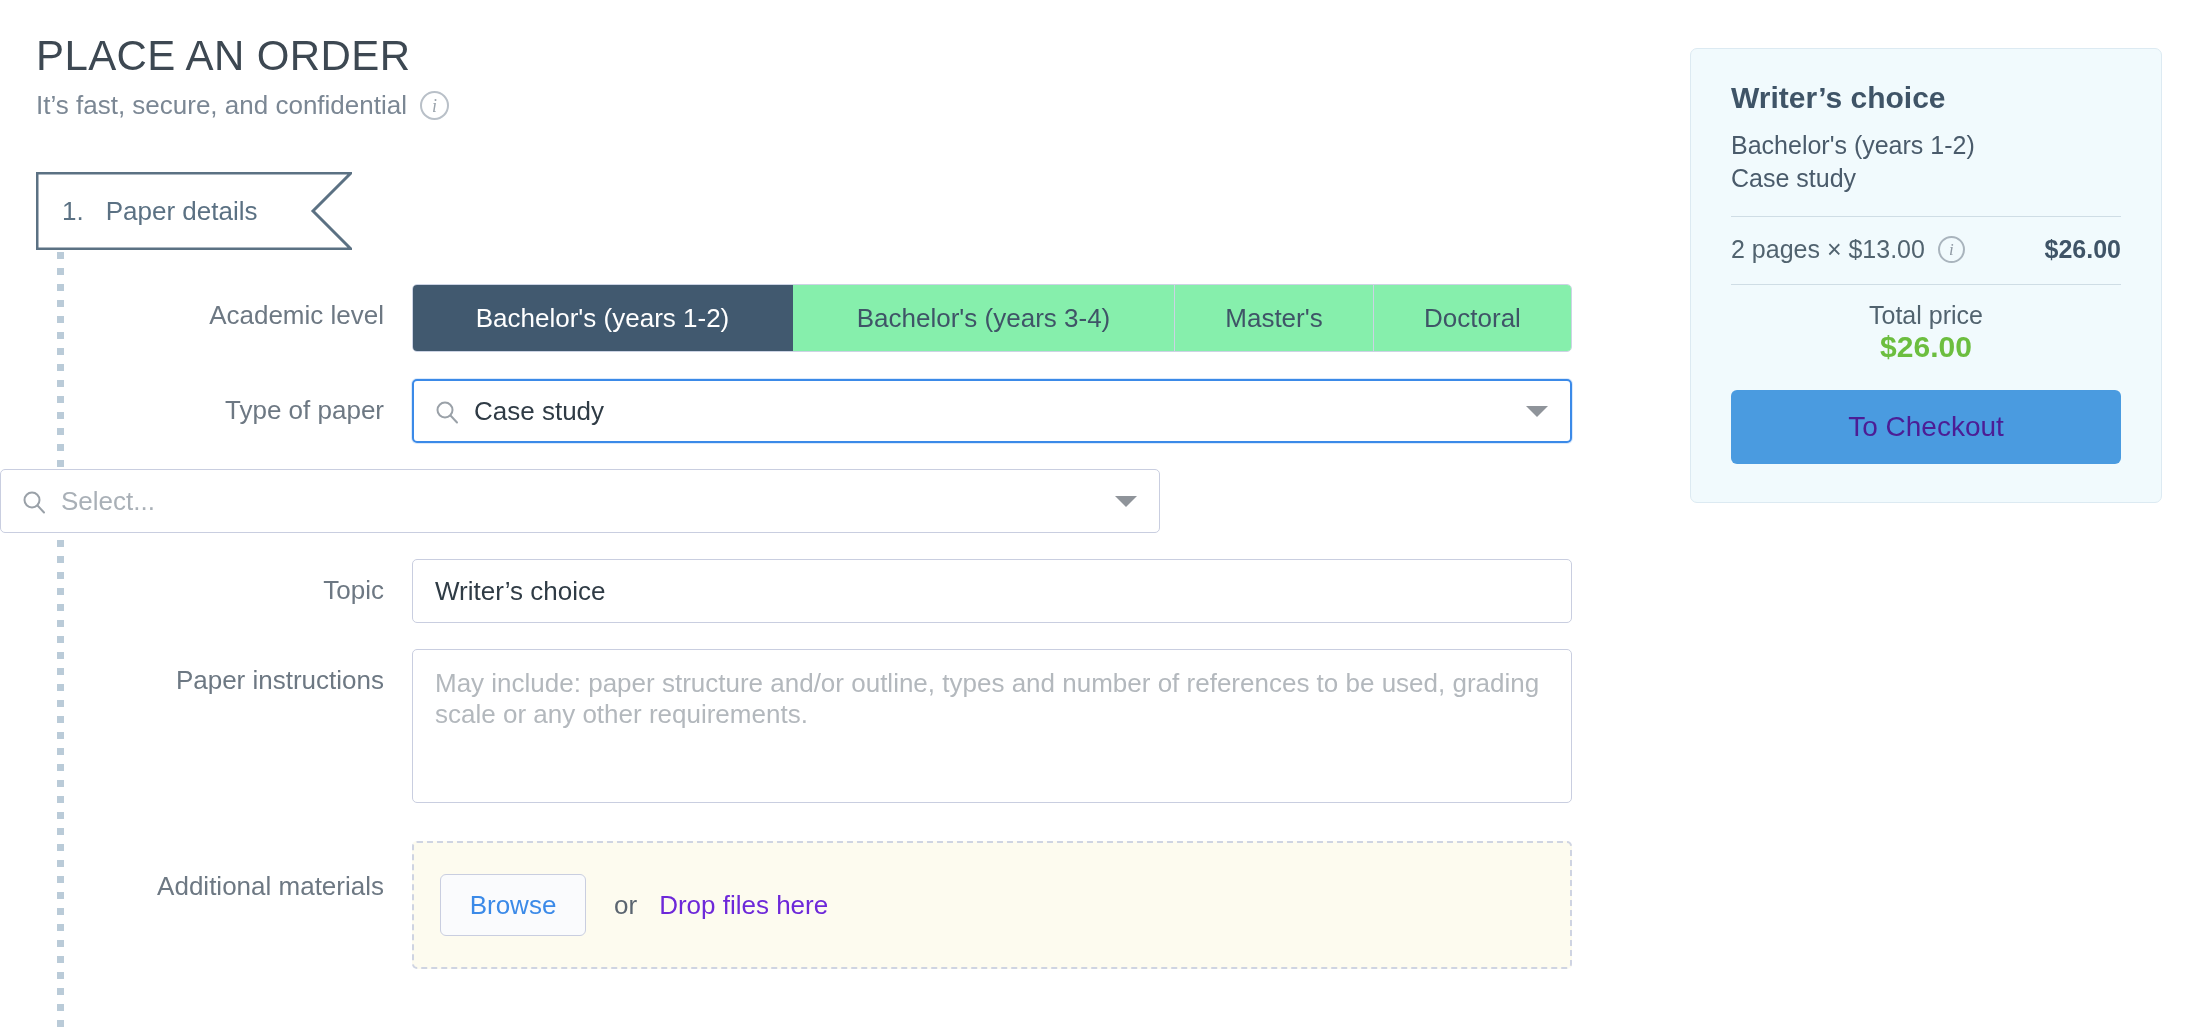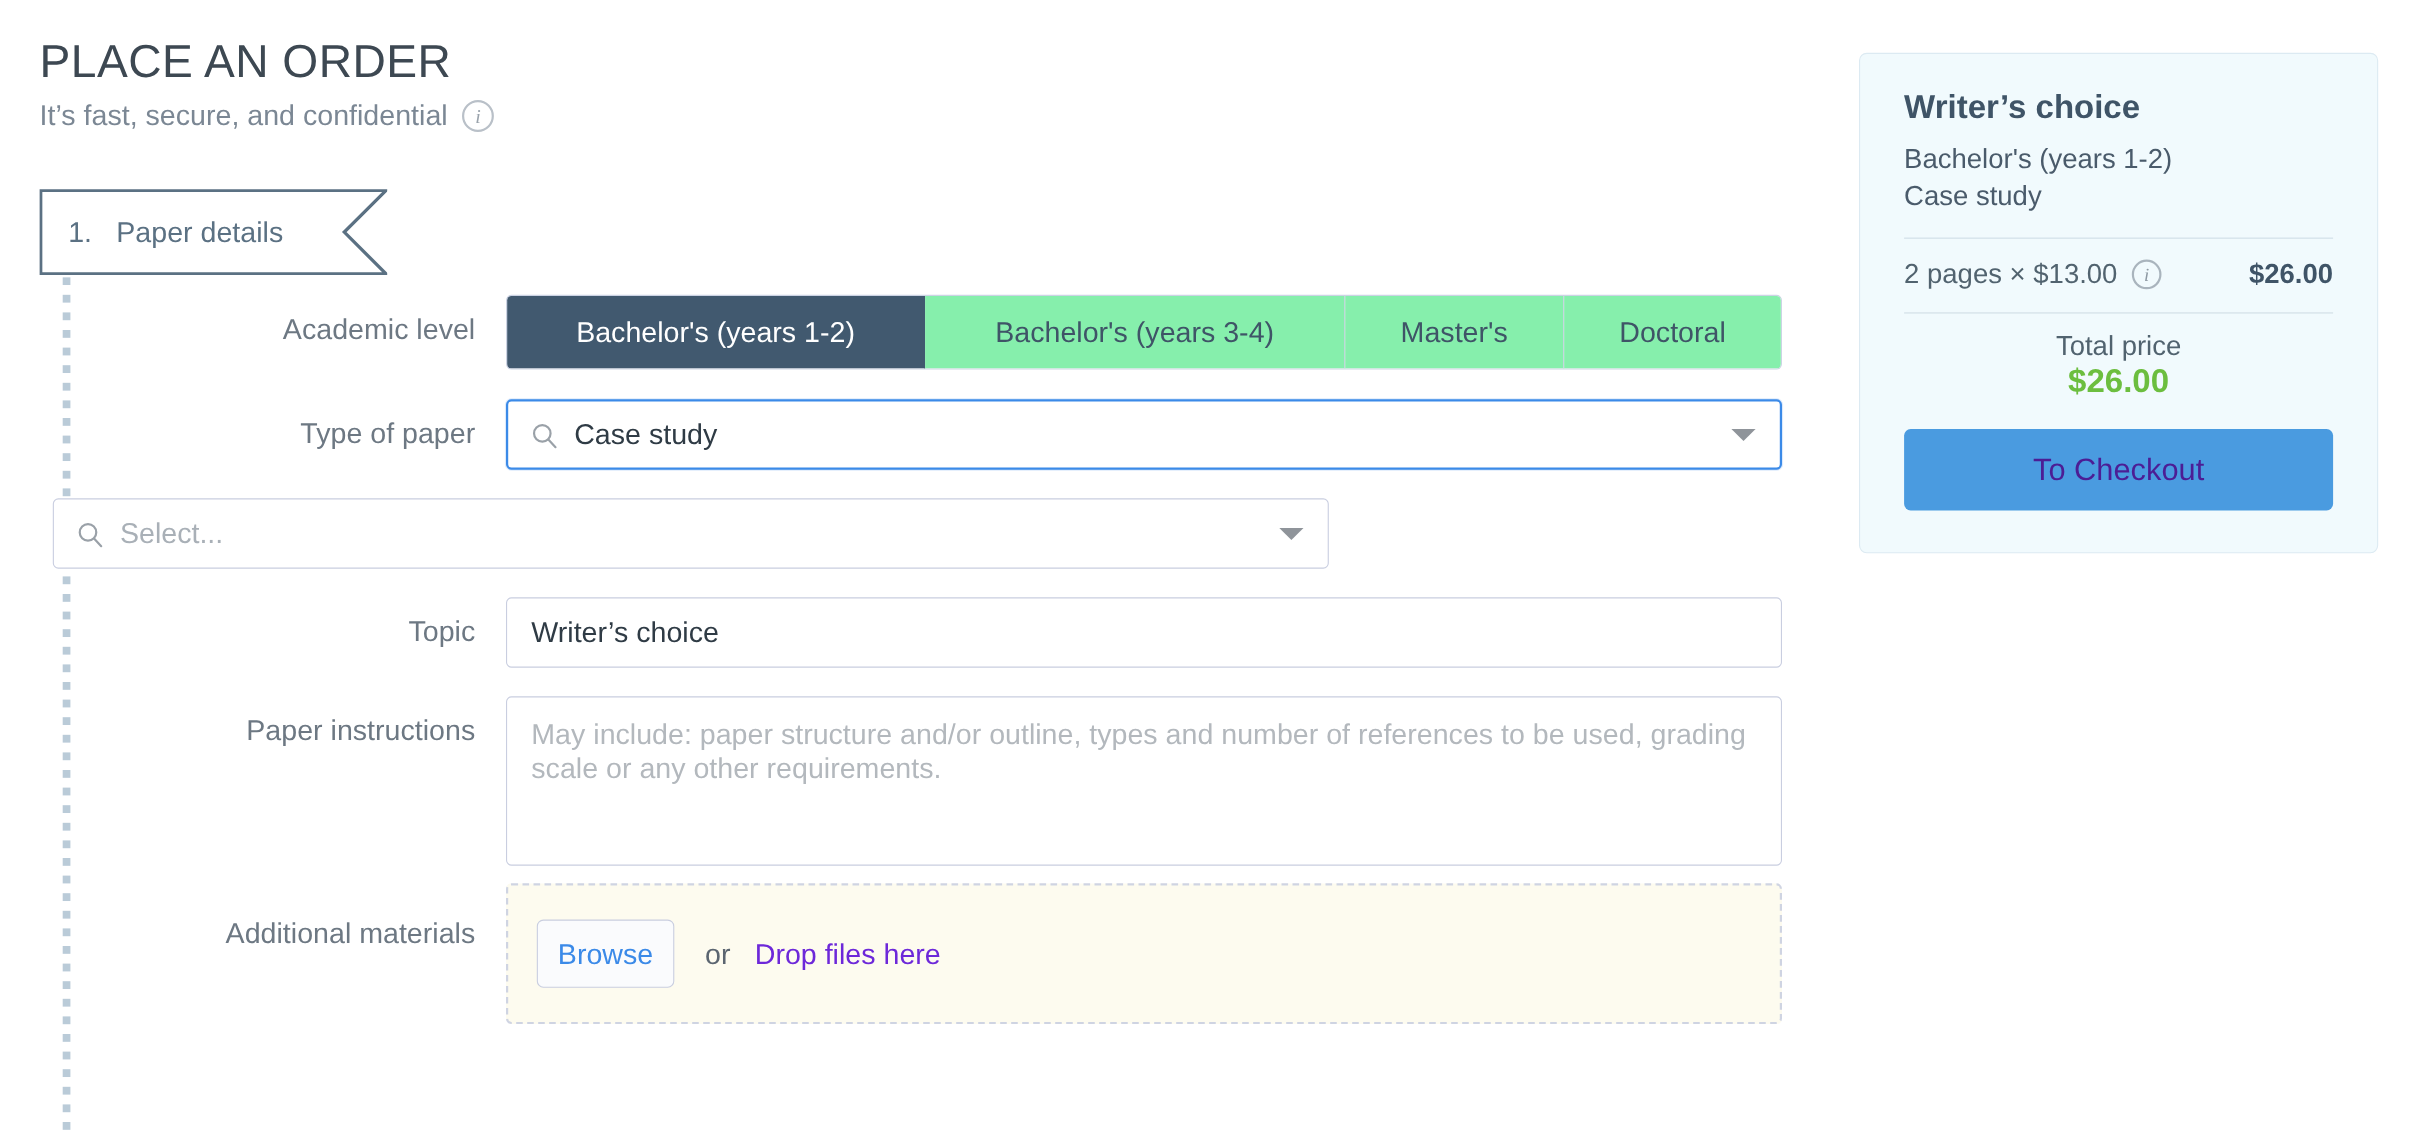--- a/index.html
+++ b/index.html
@@ -84,21 +84,21 @@
     left: 57px;
     top: 252px;
     width: 7px;
     height: 780px;
     background-image: linear-gradient(to bottom, #bacbd8 0, #bacbd8 7px, transparent 7px, transparent 16px);
     background-size: 7px 16px;
     background-repeat: repeat-y;
   }
 
   
-  .form { position: absolute; left: 0; top: 268px; width: 1600px; padding-left: 48px; }
+  .form { position: absolute; left: 0; top: 284px; width: 1600px; }
   .row { display: flex; align-items: flex-start; margin-bottom: 0; }
   .row-label {
     width: 412px;
     text-align: right;
     padding-right: 28px;
     font-size: 26px;
     color: #6d7883;
     flex: none;
   }
   .row-field { width: 1160px; }
@@ -181,21 +181,21 @@
     border-radius: 5px;
     background: #fff;
     display: flex;
     align-items: center;
     padding: 0 22px;
     font-size: 26px;
     color: #2f3b45;
   }
 
   
-  .row-textarea { margin-bottom: 16px; }
+  .row-textarea { margin-bottom: 38px; }
   .row-textarea .row-label { padding-top: 16px; }
   .textarea-box {
     width: 1160px;
     height: 154px;
     border: 1px solid #c9cee0;
     border-radius: 5px;
     background: #fff;
     padding: 18px 22px;
     font-size: 26px;
     line-height: 1.18;
@@ -209,21 +209,21 @@
     height: 128px;
     border: 2px dashed #cfd4e2;
     border-radius: 5px;
     background: #fdfbef;
     display: flex;
     align-items: center;
     padding-left: 26px;
     gap: 0;
   }
   .browse-btn {
-    width: 125px; height: 62px;
+    width: 146px; height: 62px;
     border: 1px solid #c9cee0;
     border-radius: 6px;
     background: #fafbfd;
     color: #3b8ae8;
     font-size: 26px;
     display: flex;
     align-items: center;
     justify-content: center;
   }
   .or-text { font-size: 26px; color: #5b6570; margin: 0 22px 0 28px; }

